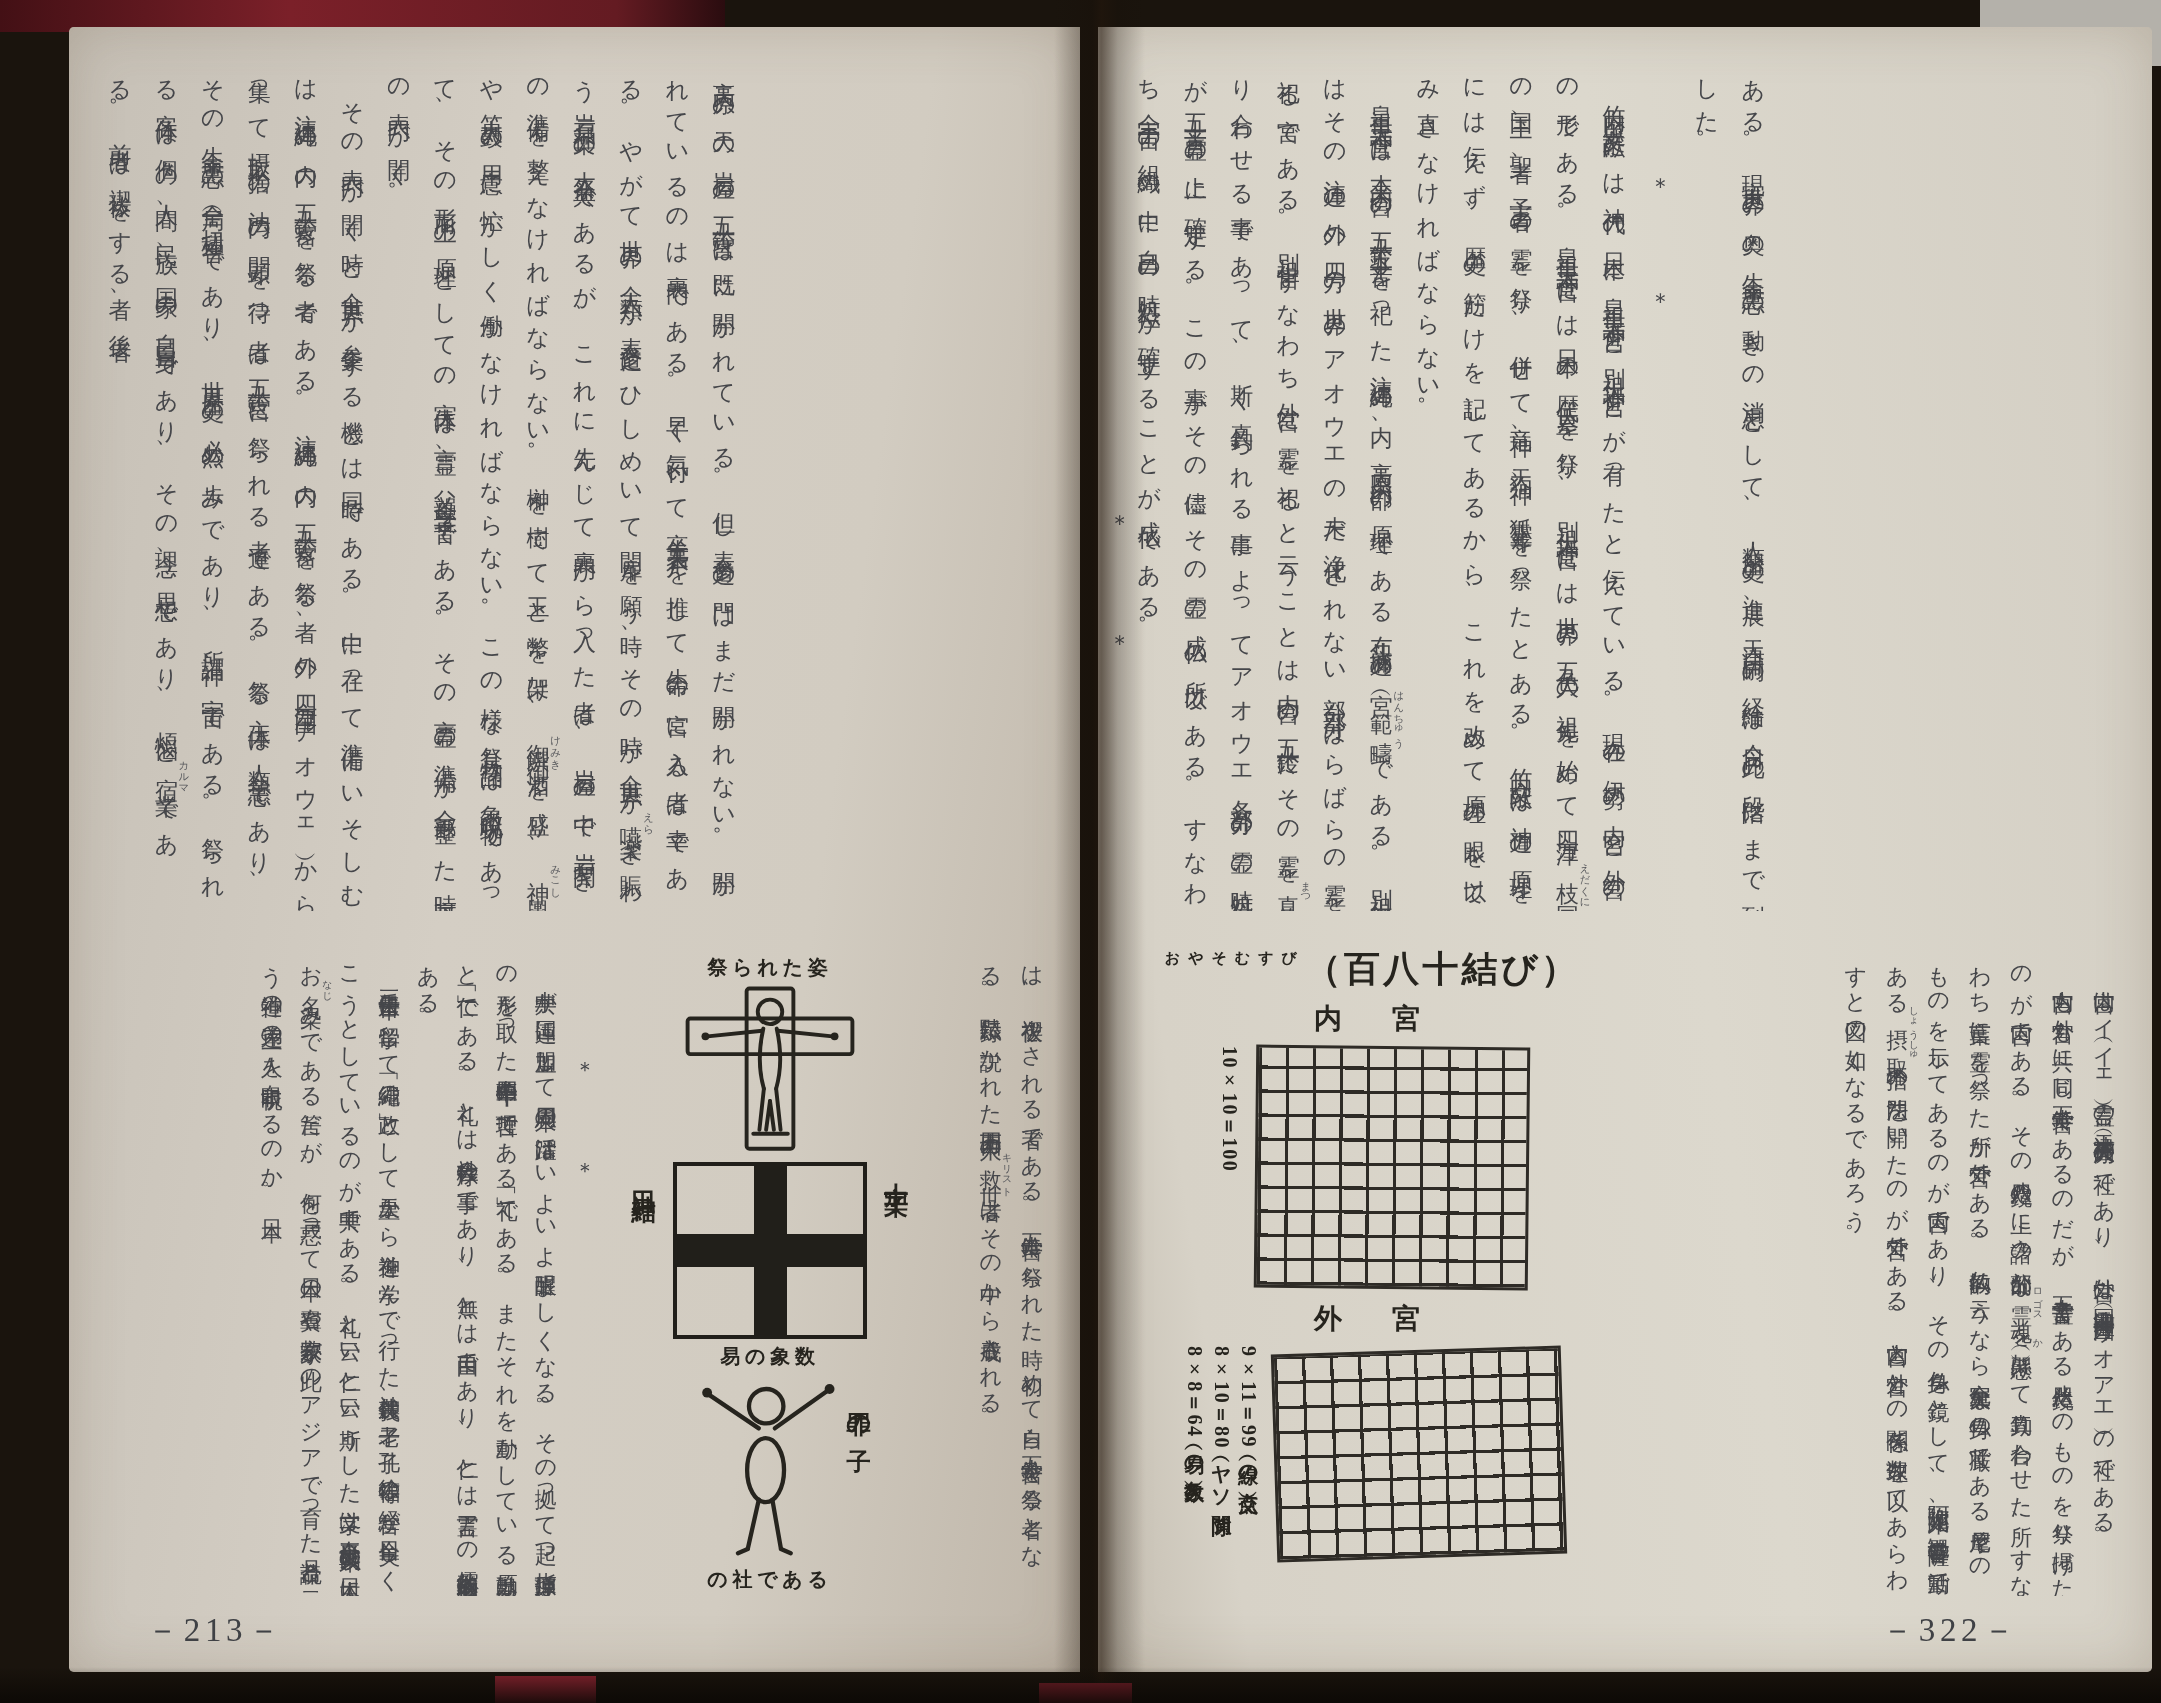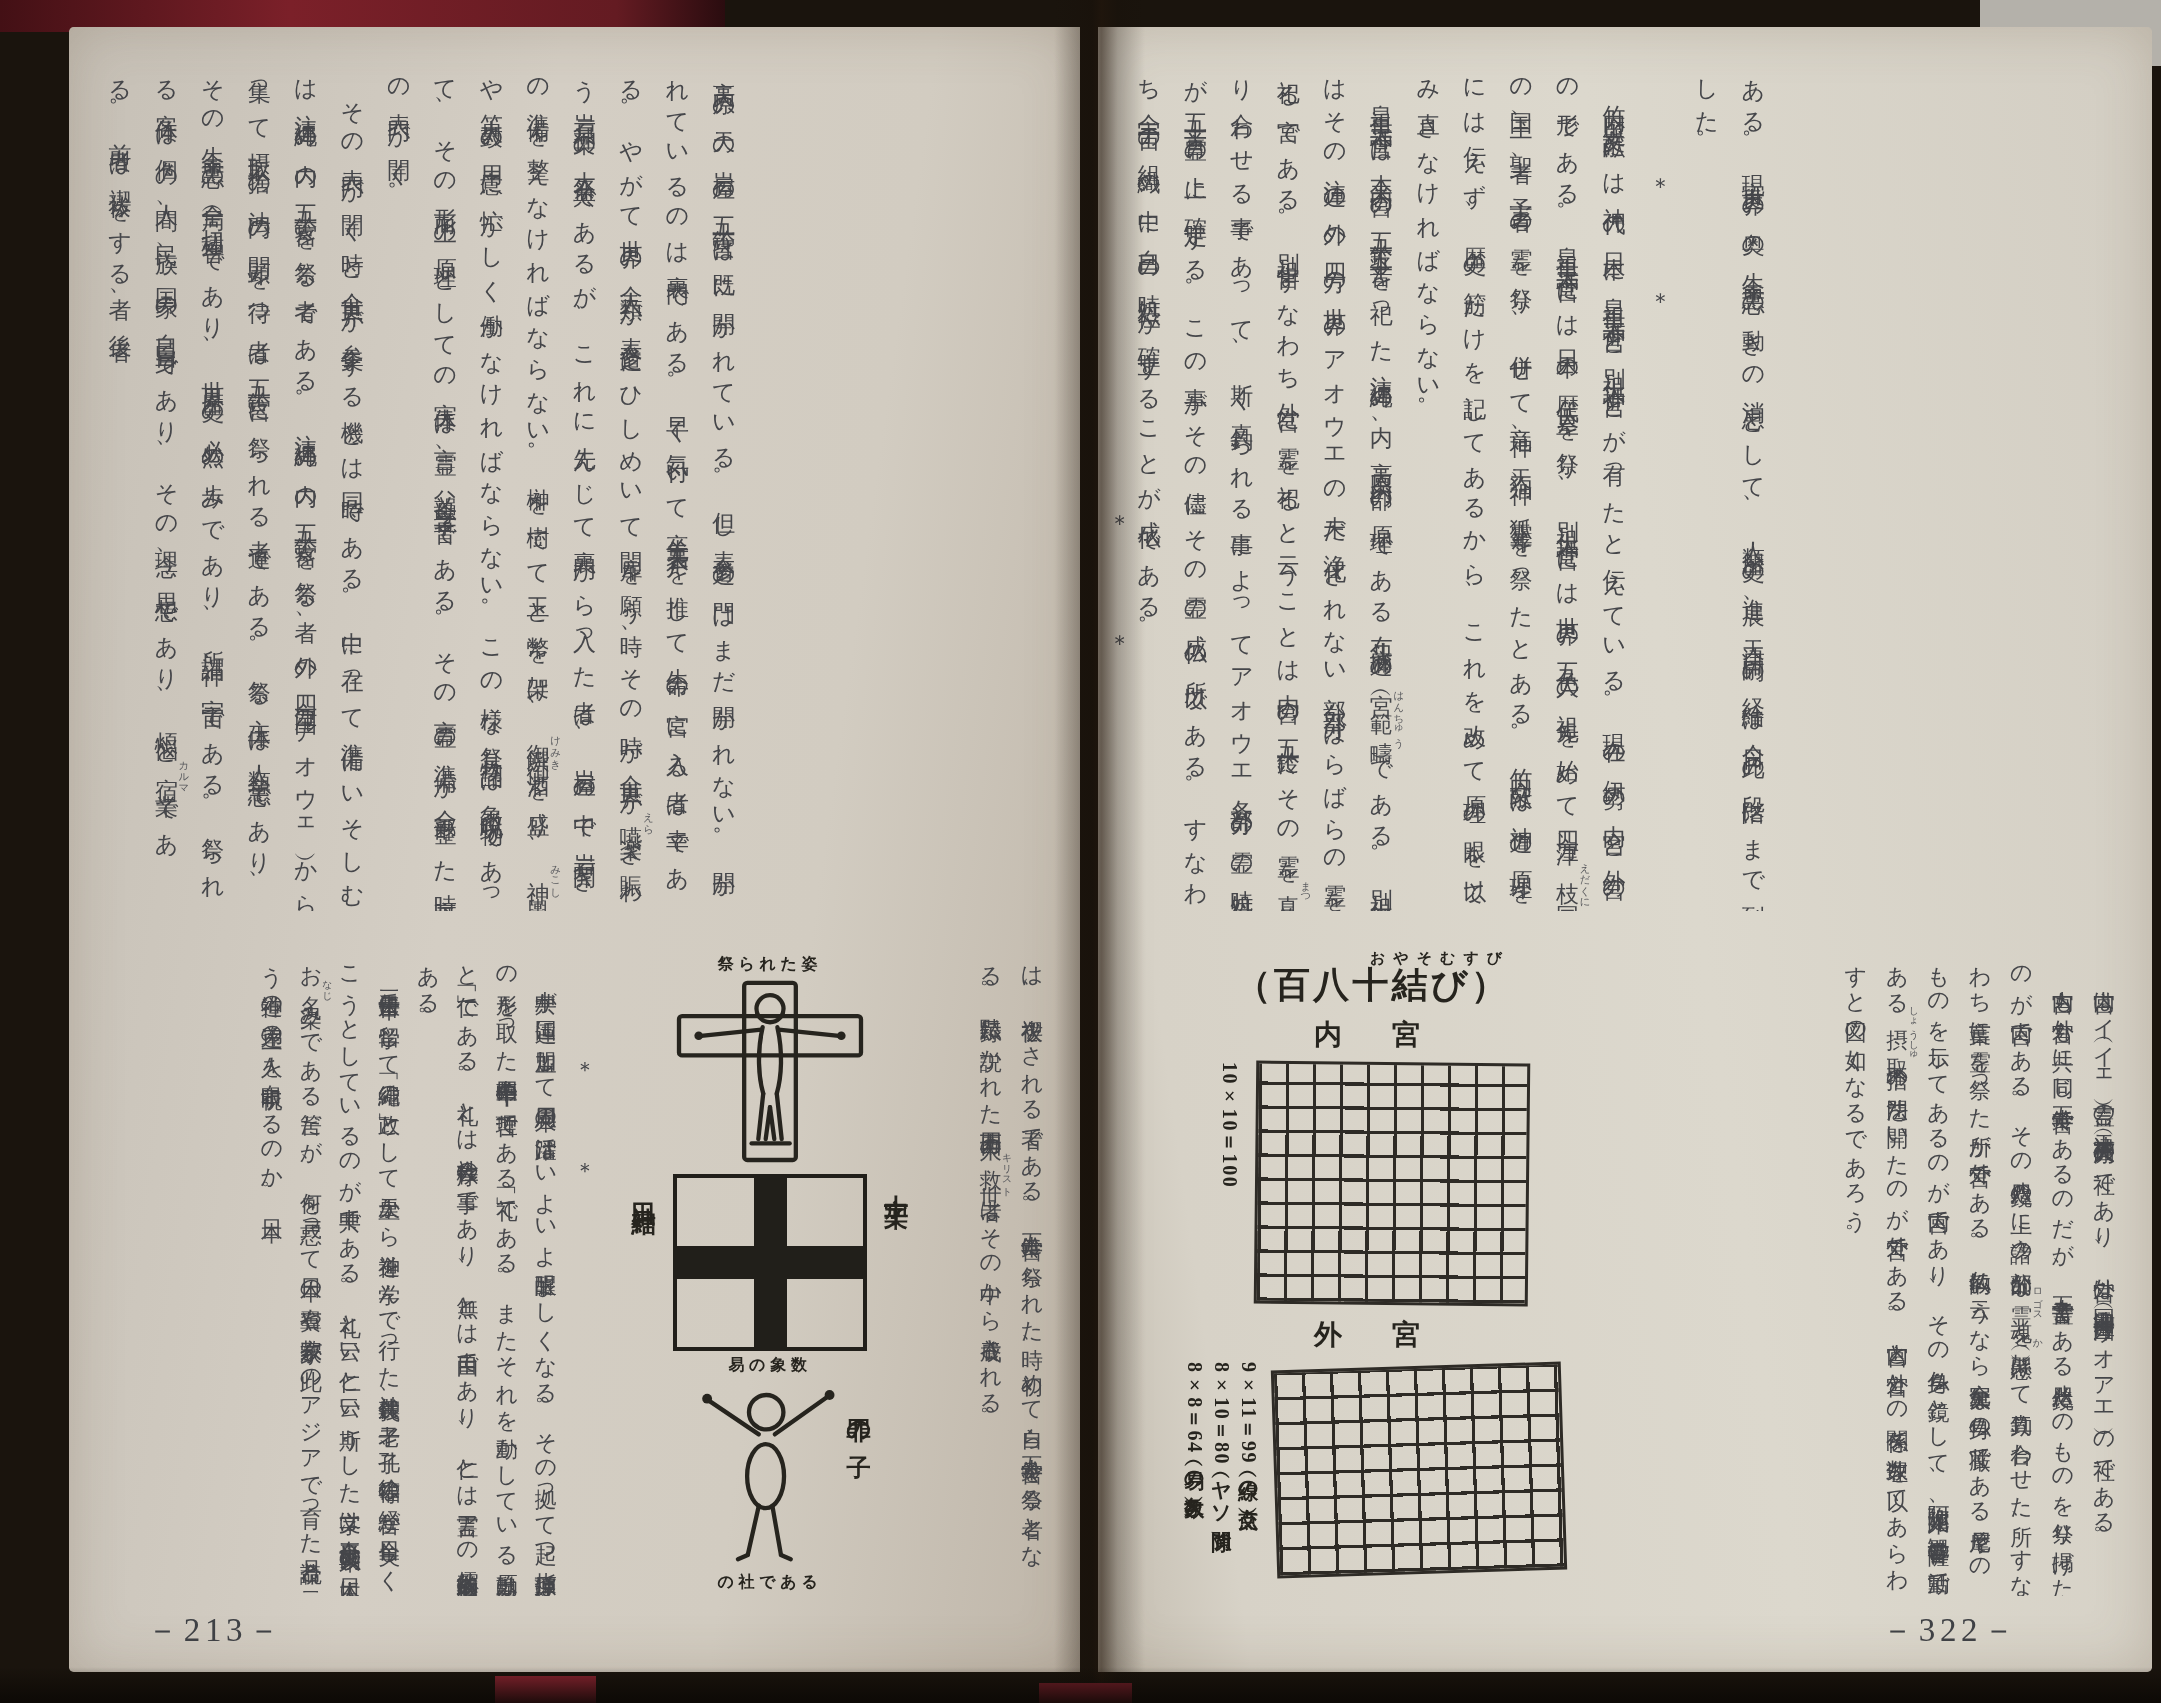--- a/index.html
+++ b/index.html
@@ -46,42 +46,42 @@
       font-size:23px;letter-spacing:6.3px;color:#45464a;}
   .gutter-stars span:last-child{margin-inline-start:3.4em;}
 
   .pagenum{position:absolute;bottom:19px;font-size:33px;color:#3f4145;letter-spacing:4.7px;}
   .page.left .pagenum{left:77px;}
   .page.right .pagenum{right:132px;}
 
   
   .grids-figure{flex:1;margin:0;display:flex;flex-direction:column;align-items:center;
       color:#26241e;font-weight:bold;min-width:0;}
-  .fig-header{display:flex;flex-direction:column;align-items:flex-end;line-height:1.05;}
+  .fig-header{display:flex;align-items:flex-start;line-height:1.05;}
   .fig-header .reading{font-size:15px;letter-spacing:8px;}
   .fig-header .main{font-size:36px;letter-spacing:3.2px;}
   .fig-title{font-size:28px;letter-spacing:11px;margin:11px 8px 8px;}
   .grid-row{display:flex;flex-direction:row;align-items:flex-start;gap:12.6px;}
   .rot{writing-mode:vertical-rl;text-orientation:mixed;font-size:20px;font-weight:bold;
       letter-spacing:1.6px;line-height:1.35;}
   .rot span{display:block;margin:0;}
   .grid{border:3.2px solid #2e2b26;}
   .grid-naiku{width:268px;height:237px;transform:rotate(.6deg);
      background:repeating-linear-gradient(90deg,#2e2b26 0 3.2px,transparent 3.2px 27px),
                 repeating-linear-gradient(0deg,#2e2b26 0 3.2px,transparent 3.2px 24px);}
   .grid-geku{width:284px;height:202px;transform:rotate(-1.8deg);margin-top:4.7px;
      background:repeating-linear-gradient(90deg,#2e2b26 0 3.2px,transparent 3.2px 28px),
                 repeating-linear-gradient(0deg,#2e2b26 0 3.2px,transparent 3.2px 25px);}
 
   
   .misogi-col{width:118px;flex:none;}
   .chukyo-col{flex:1;min-width:0;}
   .icons-figure{width:330px;flex:none;margin:0;display:flex;flex-direction:column;
       align-items:center;color:#26241e;font-weight:bold;}
-  .cap{font-size:16px;letter-spacing:4.7px;margin:3.2px 0;}
+  .cap{font-size:20px;letter-spacing:4.7px;margin:3.2px 0;}
   .flag-wrap,.stick-wrap{position:relative;}
   .vlabel{position:absolute;writing-mode:vertical-rl;font-size:24.4px;letter-spacing:4.7px;}
   .flag-wrap{padding:4.7px 50px 1.6px;}
   .flag{width:186px;height:169px;border:4.7px solid #211f1a;
      background:linear-gradient(#211f1a 0 0) center/33px 100% no-repeat,
                 linear-gradient(#211f1a 0 0) center/100% 33px no-repeat;}
   .label-cross{right:4.7px;top:6.3px;}
   .label-tagami{left:4.7px;top:14px;}
   .label-tsuminoko{right:-3.2px;top:20.5px;}
   svg .ink{stroke:#26241e;fill:none;stroke-width:7;stroke-linecap:round;stroke-linejoin:round;}

